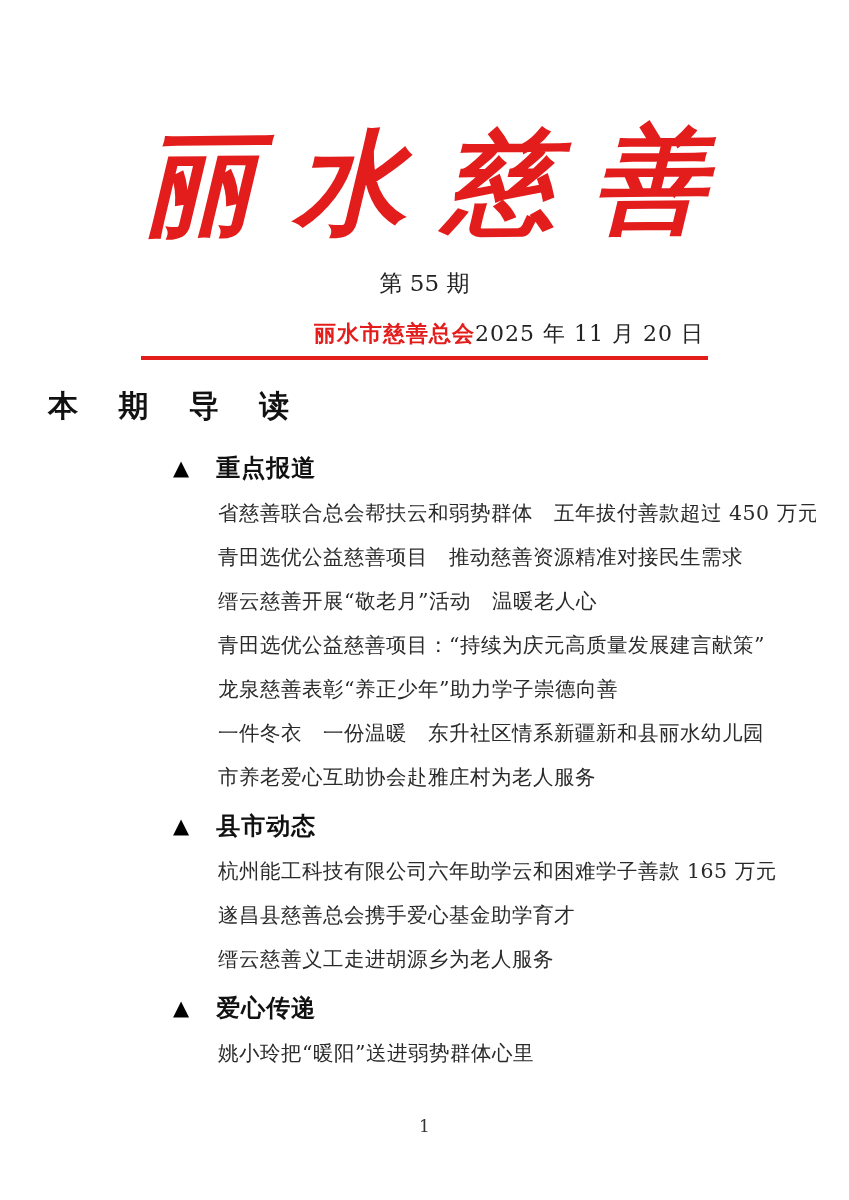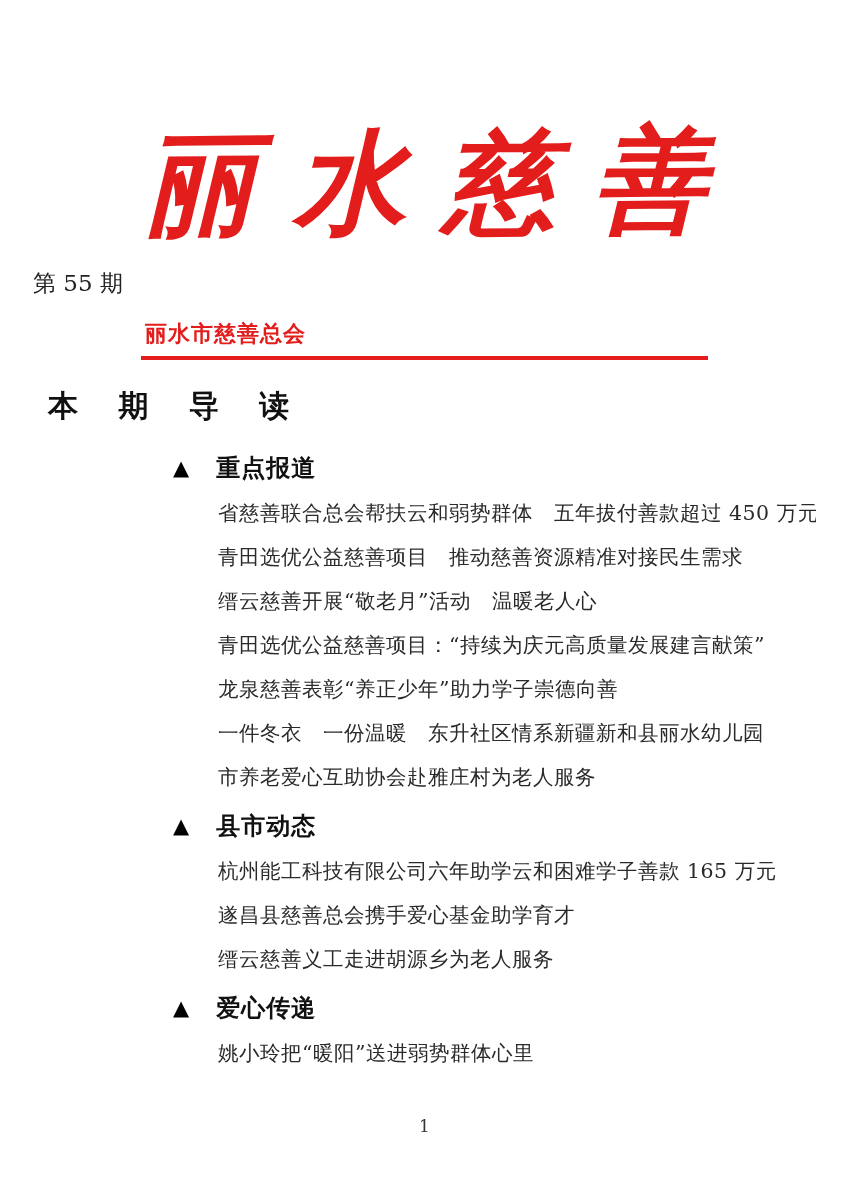--- a/index.html
+++ b/index.html
@@ -23,33 +23,34 @@
     font-size: 112px;
     line-height: 1.25;
     letter-spacing: 38px;
     text-indent: 38px; 
     color: var(--accent);
     transform: rotate(-0.6deg);
     white-space: nowrap;
   }
   .issue-number {
     margin-top: 16px;
+    text-align: center;
     font-size: 23px;
     color: #222;
   }
   .issue-total {
     margin-top: 13px;
     text-align: center;
     font-size: 23px;
     color: #222;
   }
   .publisher-row {
     margin: 20px 112px 0 112px;
     display: flex;
-    justify-content: space-between;
+    justify-content: flex-end;
     align-items: baseline;
   }
   .publisher-name {
     font-weight: 700;
     font-size: 22px;
     color: var(--accent);
     letter-spacing: 1px;
   }
   .publish-date {
     font-size: 22px;
@@ -113,20 +114,21 @@
 <body>
 
 <div class="page">
 
   <div class="masthead-title">丽水慈善</div>
 
   <div class="issue-number">第 55 期</div>
 
   <div class="publisher-row">
     <span class="publisher-name">丽水市慈善总会</span>
+    <span class="publish-date">2025 年 11 月 20 日</span>
   </div>
 
   <div class="red-divider"></div>
 
   <div class="toc-heading">本 期 导 读</div>
 
   <div class="toc">
 
     <div class="section-header">
       <span class="triangle-icon">▲</span>

